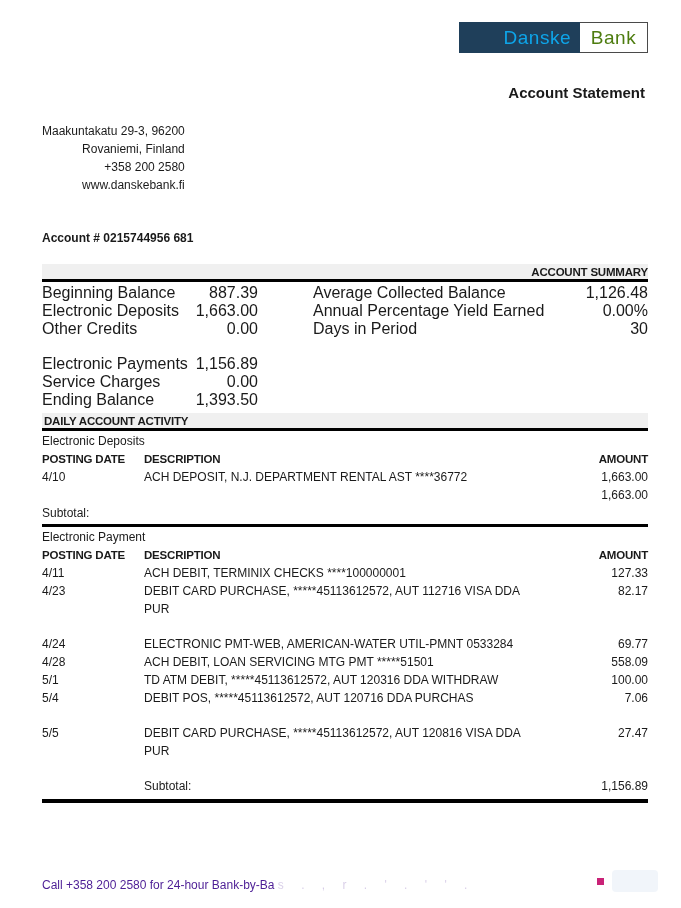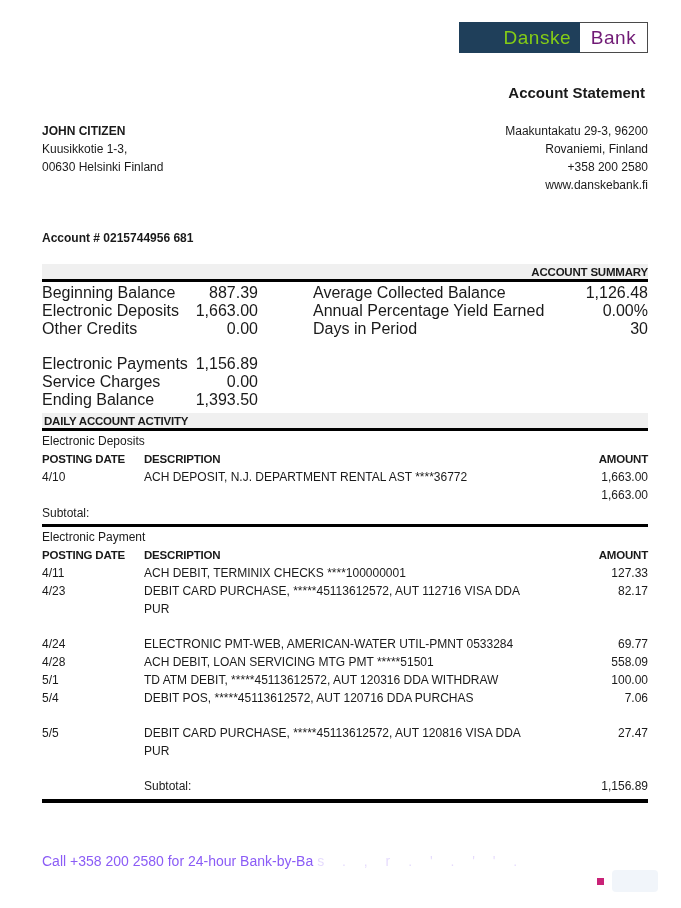--- a/index.html
+++ b/index.html
@@ -20,32 +20,32 @@
   }
   
   .logo-row {
     margin-top: 22px;
     display: flex;
     justify-content: flex-end;
   }
   .logo { display: flex; height: 31px; }
   .logo-danske {
     background: #1f3f5a;
-    color: #84cc16;
+    color: #0ea5e9;
     width: 121px;
     display: flex;
     align-items: center;
     justify-content: flex-end;
     padding-right: 9px;
     font-size: 19px;
     letter-spacing: 0.5px;
   }
   .logo-bank {
     background: #ffffff;
-    color: #701a75;
+    color: #4d7c0f;
     border: 1px solid #4a4a4a;
     border-left: none;
     width: 68px;
     display: flex;
     align-items: center;
     justify-content: center;
     font-size: 19px;
     letter-spacing: 0.5px;
   }
   
@@ -108,24 +108,24 @@
   .col-desc { flex: 1; }
   .col-amt  { width: 110px; flex: none; text-align: right; }
   .gap-above { margin-top: 17px; }
   .subtotal-left { font-size: 12px; line-height: 18px; }
   .rule-3 { border: none; border-top: 3px solid #000; margin: 2px 0 0 0; }
   .rule-4 { border: none; border-top: 4px solid #000; margin: 4px 0 0 0; }
   
   .footer {
     position: absolute;
     left: 42px;
-    top: 853px;
+    top: 878px;
     width: 606px;
-    font-size: 14px;
-    color: #8b5cf6;
+    font-size: 12px;
+    color: #4c1d95;
     white-space: nowrap;
   }
   .footer .faded {
     opacity: 0.22;
     letter-spacing: 7px;
   }
   .pink-marker {
     position: absolute;
     left: 597px;
     top: 878px;
@@ -153,25 +153,20 @@
     <div class="logo-row">
       <div class="logo">
         <div class="logo-danske">Danske</div>
         <div class="logo-bank">Bank</div>
       </div>
     </div>
 
     <div class="doc-title">Account Statement</div>
 
     <div class="addresses">
-      <div class="addr-left">
-        <div class="name">JOHN CITIZEN</div>
-        <div>Kuusikkotie 1-3,</div>
-        <div>00630 Helsinki Finland</div>
-      </div>
       <div class="addr-right">
         <div>Maakuntakatu 29-3, 96200</div>
         <div>Rovaniemi, Finland</div>
         <div>+358 200 2580</div>
         <div>www.danskebank.fi</div>
       </div>
     </div>
 
     <div class="account-number">Account # 0215744956 681</div>
 

